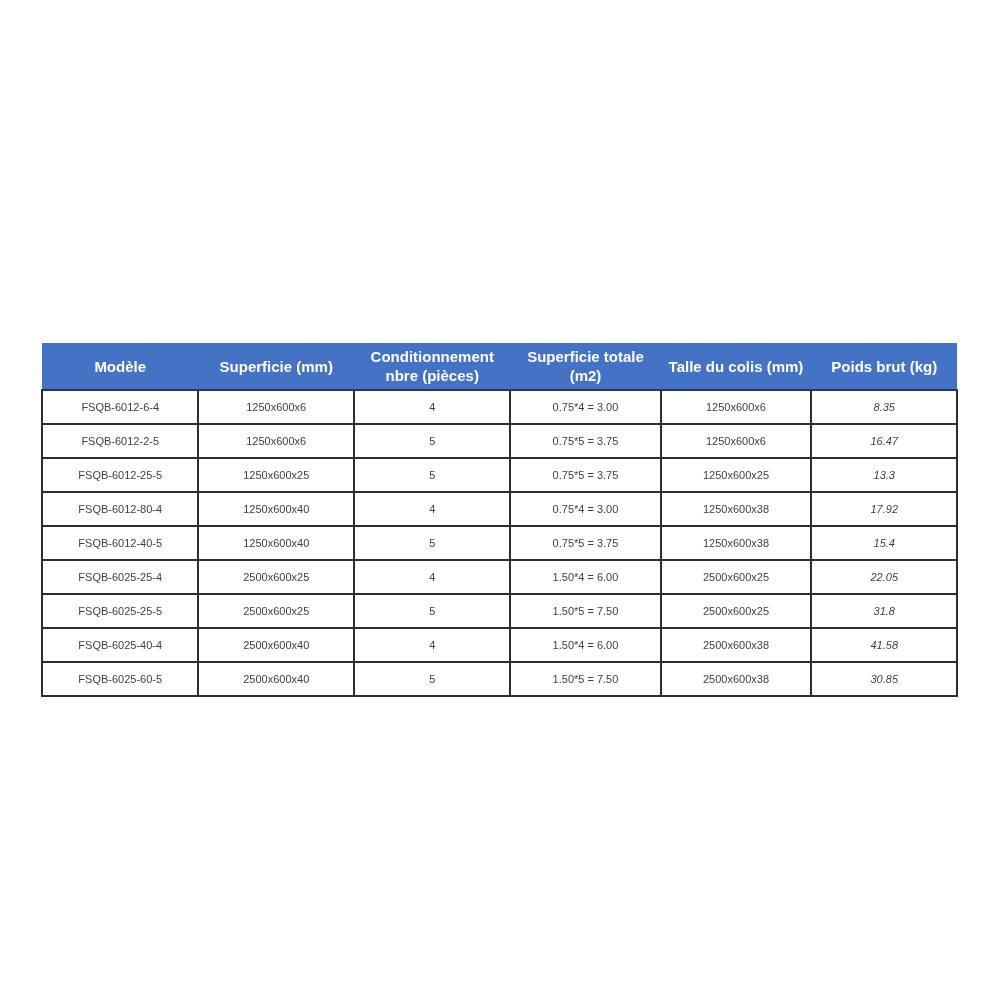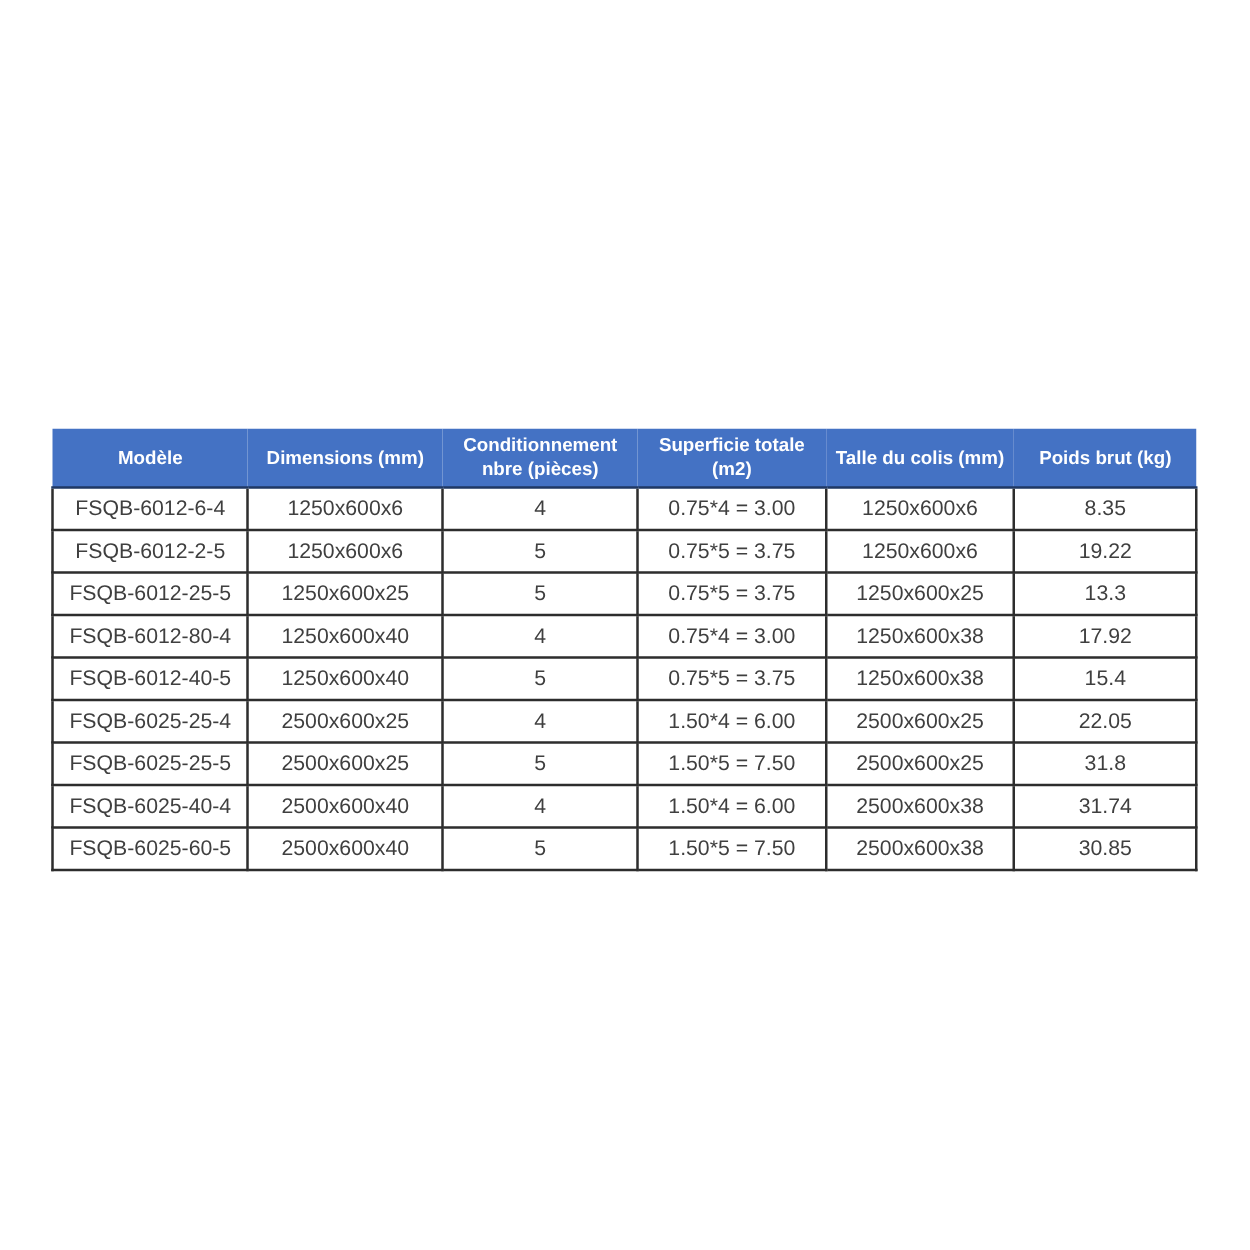--- a/index.html
+++ b/index.html
@@ -36,32 +36,32 @@
     text-align: center;
     vertical-align: middle;
     height: 42px;
     padding: 2px 6px;
     border: none;
     border-bottom: 2px solid #1f3864;
   }
   table.spec tbody td {
     background: #ffffff;
     color: #3f3f3f;
-    font-size: 17px;
+    font-size: 11px;
     text-align: center;
     vertical-align: middle;
     height: 30px;
     padding: 1px 4px;
     border: 2px solid #2d2d2d;
     white-space: nowrap;
     overflow: hidden;
   }
   
   table.spec tbody tr td:first-child { border-left-width: 2px; }
-  table.spec tbody tr td:last-child  { border-right-width: 2px; }
+  table.spec tbody tr td:last-child  { border-right-width: 2px; font-style: italic; }
   col.c1 { width: 17.1%; }
   col.c2 { width: 17.0%; }
   col.c3 { width: 17.1%; }
   col.c4 { width: 16.4%; }
   col.c5 { width: 16.5%; }
   col.c6 { width: 15.9%; }
 </style>
 </head>
 <body>
 
@@ -72,21 +72,21 @@
         <col class="c1">
           <col class="c2">
           <col class="c3">
         <col class="c4">
           <col class="c5">
           <col class="c6">
       </colgroup>
       <thead>
         <tr>
           <th>Modèle</th>
-          <th>Dimensions (mm)</th>
+          <th>Superficie (mm)</th>
           <th>Conditionnement nbre (pièces)</th>
           <th>Superficie totale (m2)</th>
           <th>Talle du colis (mm)</th>
           <th>Poids brut (kg)</th>
         </tr>
       </thead>
       <tbody>
           <tr>
             <td>FSQB-6012-6-4</td>
             <td>1250x600x6</td>
@@ -94,21 +94,21 @@
             <td>0.75*4 = 3.00</td>
             <td>1250x600x6</td>
             <td>8.35</td>
           </tr>
           <tr>
             <td>FSQB-6012-2-5</td>
             <td>1250x600x6</td>
             <td>5</td>
             <td>0.75*5 = 3.75</td>
             <td>1250x600x6</td>
-            <td>19.22</td>
+            <td>16.47</td>
           </tr>
           <tr>
             <td>FSQB-6012-25-5</td>
             <td>1250x600x25</td>
             <td>5</td>
             <td>0.75*5 = 3.75</td>
             <td>1250x600x25</td>
             <td>13.3</td>
           </tr>
           <tr>
@@ -142,21 +142,21 @@
             <td>1.50*5 = 7.50</td>
             <td>2500x600x25</td>
             <td>31.8</td>
           </tr>
           <tr>
             <td>FSQB-6025-40-4</td>
             <td>2500x600x40</td>
             <td>4</td>
             <td>1.50*4 = 6.00</td>
             <td>2500x600x38</td>
-            <td>31.74</td>
+            <td>41.58</td>
           </tr>
           <tr>
             <td>FSQB-6025-60-5</td>
             <td>2500x600x40</td>
             <td>5</td>
             <td>1.50*5 = 7.50</td>
             <td>2500x600x38</td>
             <td>30.85</td>
           </tr>
         </tbody>

